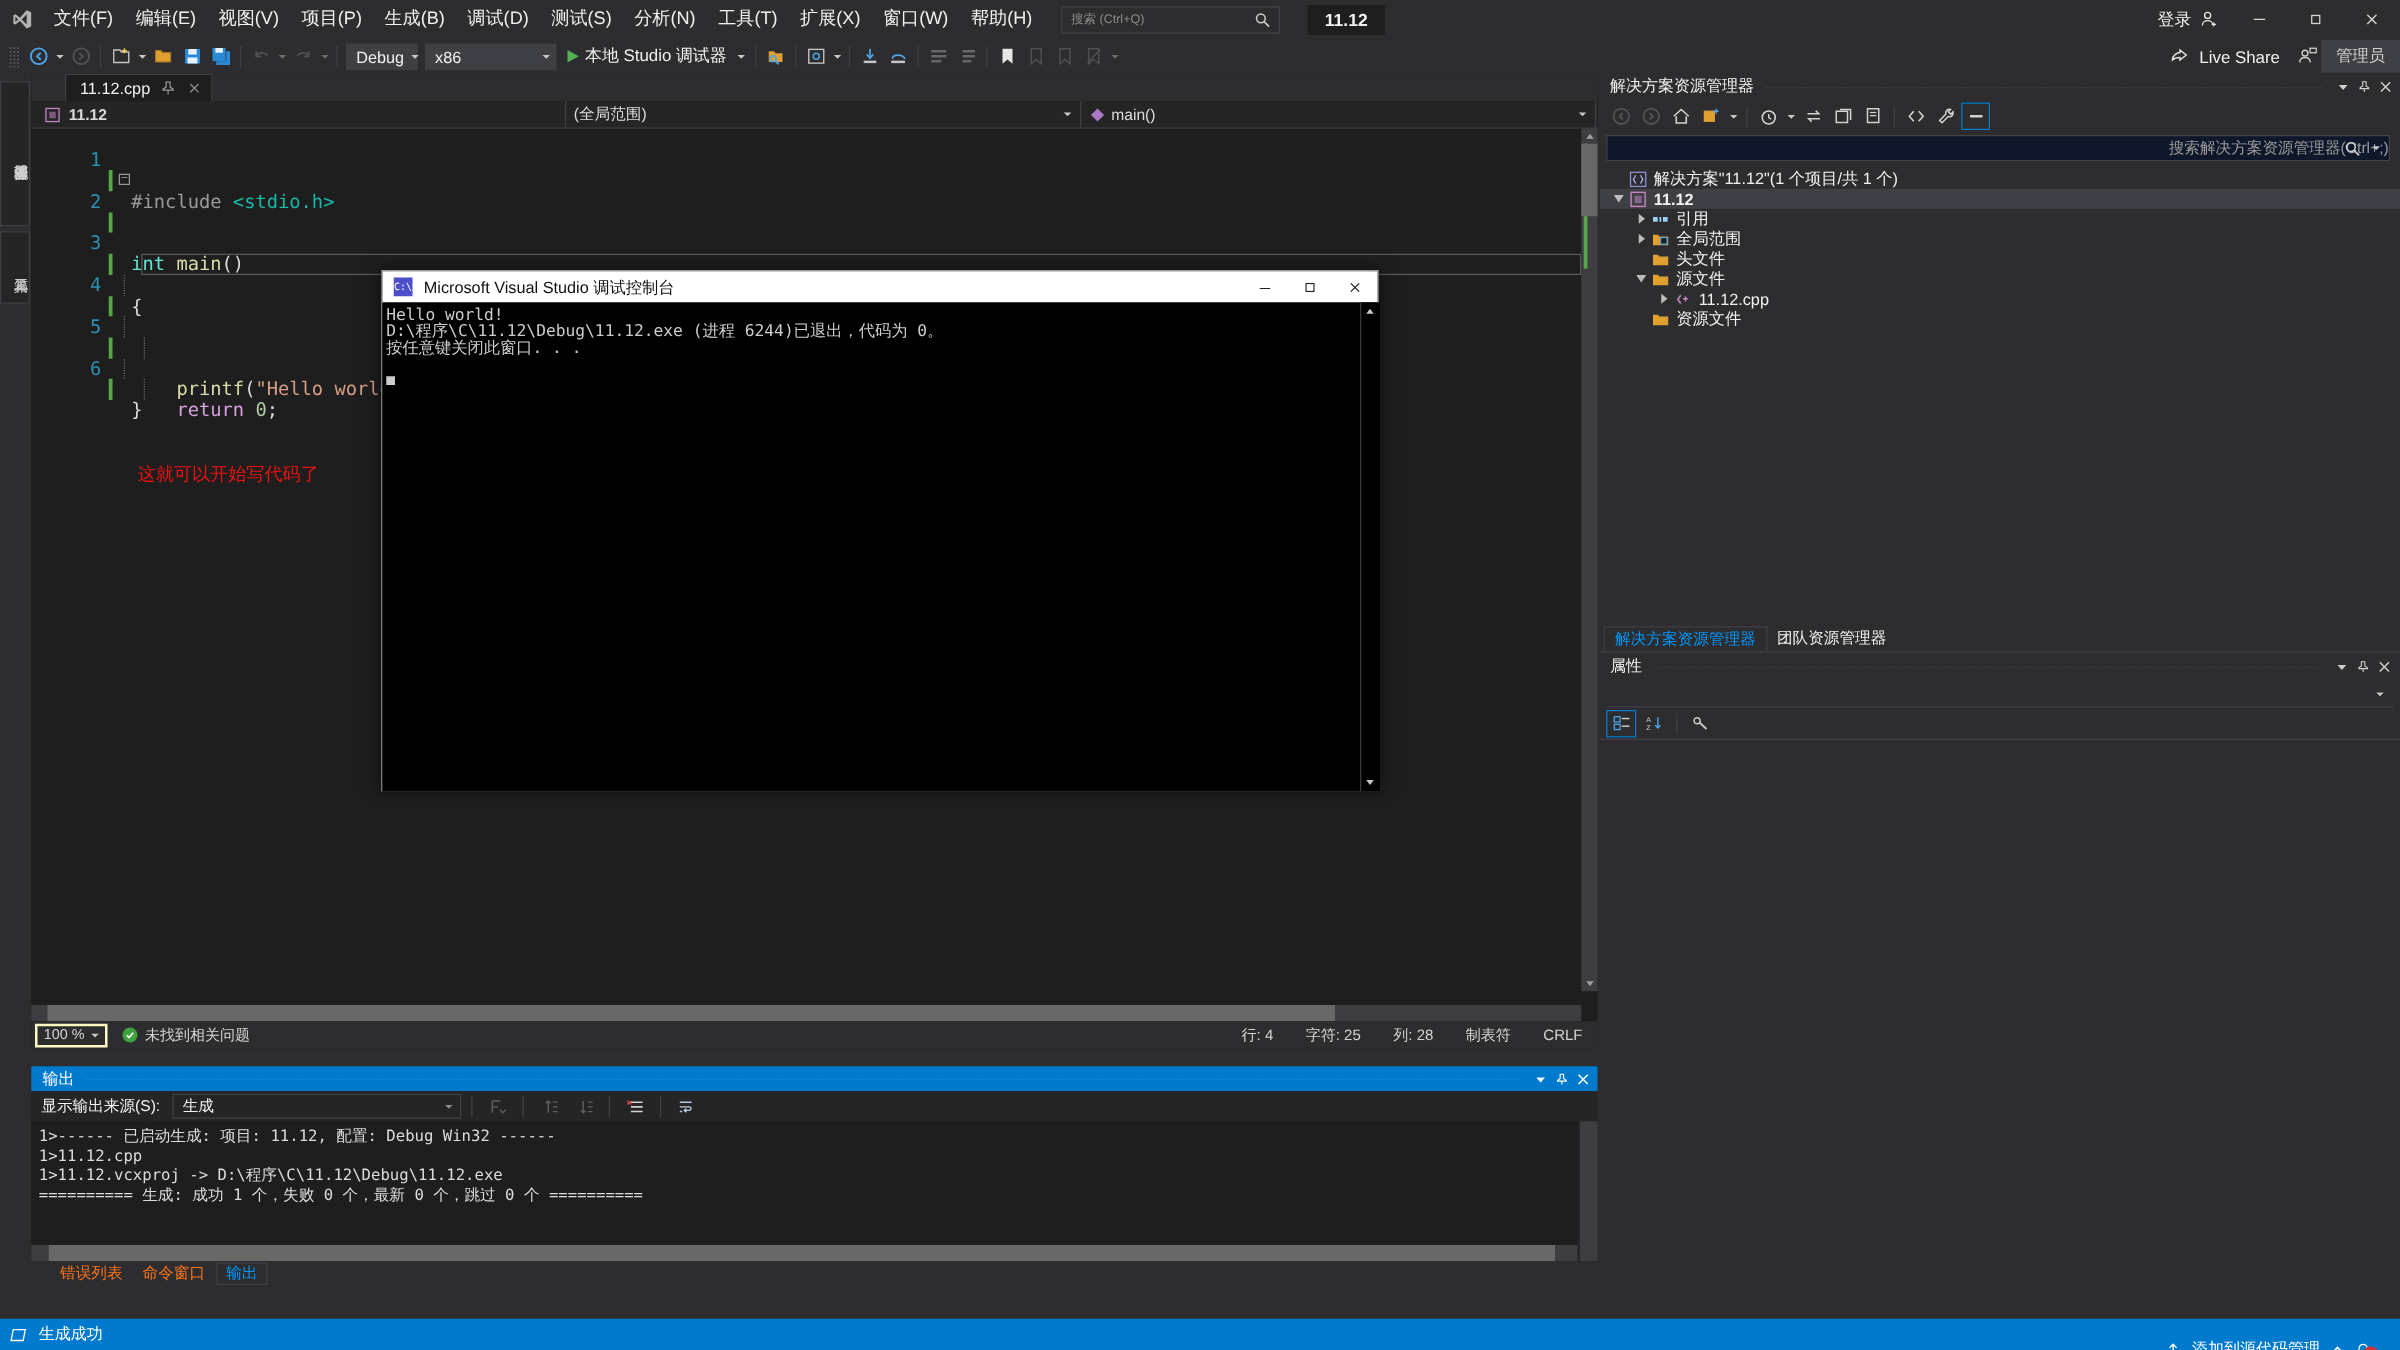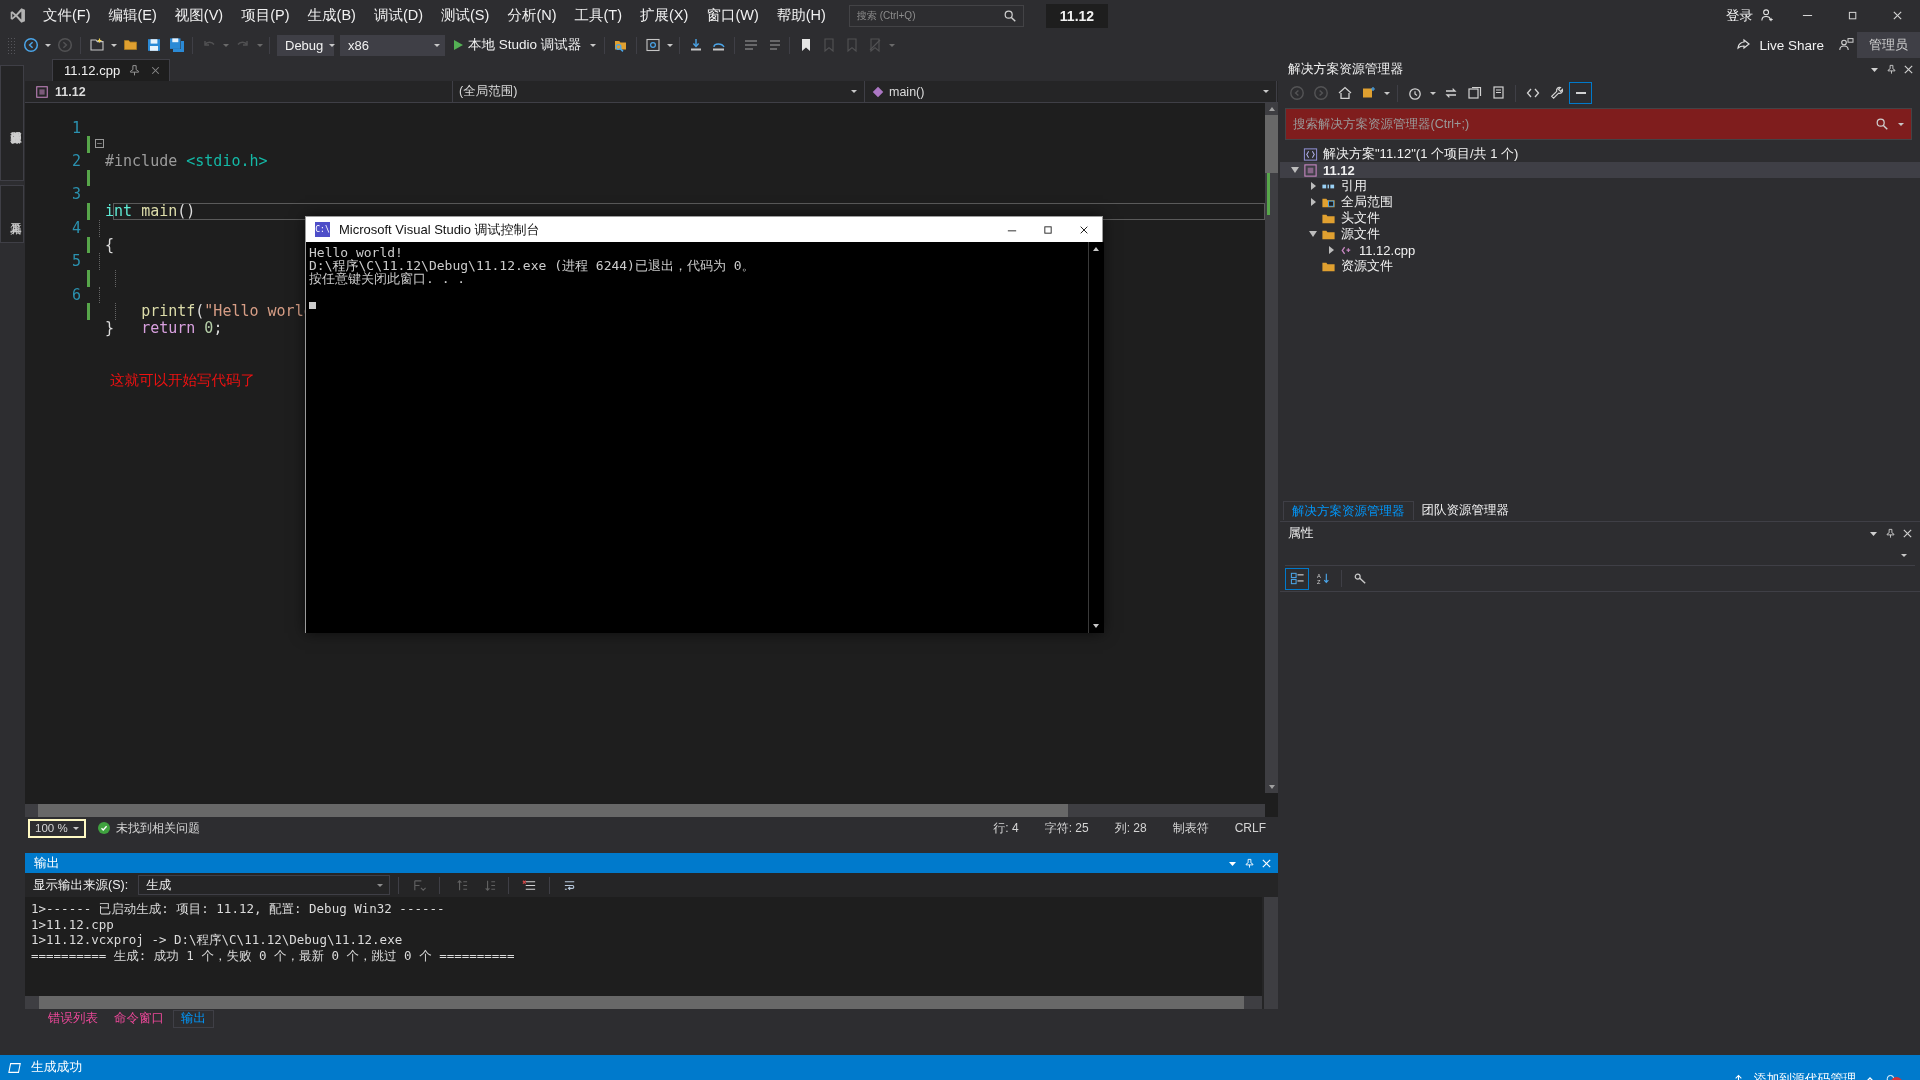--- a/index.html
+++ b/index.html
@@ -172,22 +172,22 @@
   .sepanel { position: absolute; left: 1280px; top: 59px; width: 640px; height: 780px; background: #2d2d30; }
   .sehdr { height: 21px; display: flex; align-items: center; padding: 0 3px 0 8px; background: #2d2d30; }
   .sehdr .t { font-size: 12.8px; color: #f1f1f1; }
   .dotfill { flex: 1; height: 1px; margin: 0 8px; background-image: radial-gradient(#4c4c50 40%, transparent 42%); background-size: 4px 4px; }
   .hbtn { width: 17px; height: 19px; display: flex; align-items: center; justify-content: center; }
   .setoolbar { height: 26px; display: flex; align-items: center; padding-left: 5px; gap: 1px; background: #2d2d30; }
   .setb { width: 23px; height: 22px; display: flex; align-items: center; justify-content: center; }
   .setb.act { border: 1px solid #007acc; background: #2d2d30; }
   .setb.dis { opacity: .4; }
   .sesearch {
-    margin: 2px 8px 3px 5px; height: 32px; background: #7f1d1d; border: 1px solid #434346;
-    display: flex; align-items: center; padding-left: 7px; position: relative;
+    margin: 2px 8px 3px 5px; height: 21px; background: #0f172a; border: 1px solid #434346;
+    display: flex; align-items: center; padding-left: 7px; position: relative; justify-content: flex-end;
   }
   .sesearch .ph { font-size: 12.5px; color: #9a9a9a; }
   .tree { padding-top: 3px; font-size: 13px; color: #f1f1f1; }
   .trow { height: 16px; display: flex; align-items: center; white-space: nowrap; }
   .trow.sel { background: #3f3f46; font-weight: bold; }
   .tw { width: 14px; display: flex; align-items: center; justify-content: center; }
   .tri { width: 0; height: 0; border-top: 4px solid transparent; border-bottom: 4px solid transparent; border-left: 5px solid #bdbdbd; }
   .tri2 { width: 0; height: 0; border-left: 4.5px solid transparent; border-right: 4.5px solid transparent; border-top: 6px solid #bdbdbd; }
   .tico { width: 16px; height: 16px; margin-right: 5px; display: flex; align-items: center; justify-content: center; }
   .setabs { position: absolute; left: 0; top: 440px; width: 640px; height: 21px; display: flex; align-items: flex-end; padding-left: 3px; }
@@ -202,34 +202,34 @@
   .ptb { width: 24px; height: 22px; display: flex; align-items: center; justify-content: center; }
   .ptb.act { border: 1px solid #007acc; }
 
   
   .outpanel { position: absolute; left: 25px; top: 853px; width: 1253px; height: 175px; background: #252526; }
   .outhdr { height: 20px; background: #007acc; display: flex; align-items: center; padding: 0 3px 0 9px; }
   .outhdr .t { font-size: 12.8px; color: #fff; }
   .outhdr .dotfill { background-image: radial-gradient(#4fa6dd 40%, transparent 42%); }
   .outtb { height: 24px; display: flex; align-items: center; padding-left: 8px; gap: 4px; background: #252526; }
   .outtb .lbl { font-size: 12.5px; color: #f1f1f1; margin-right: 6px; }
-  .outcombo { width: 252px; height: 20px; background: #252526; border: 1px solid #3f3f46; display: flex; align-items: center; padding-left: 7px; font-size: 12.5px; position: relative; }
+  .outcombo { width: 231px; height: 20px; background: #252526; border: 1px solid #3f3f46; display: flex; align-items: center; padding-left: 7px; font-size: 12.5px; position: relative; }
   .outcombo .cc { position: absolute; right: 6px; border-left: 3.2px solid transparent; border-right: 3.2px solid transparent; border-top: 3.6px solid #8d8d8d; }
   .otb { width: 24px; height: 21px; display: flex; align-items: center; justify-content: center; }
   .otb.dis { opacity: .4; }
   .outbody {
     position: absolute; left: 0; top: 44px; width: 1237px; height: 112px; background: #1e1e1e;
     font-family: "DejaVu Sans Mono", "Liberation Mono", monospace; font-size: 12.5px;
     line-height: 15.5px; color: #dcdcdc; padding: 4px 0 0 6px; white-space: pre; overflow: hidden;
   }
   .outvs { position: absolute; right: 0; top: 44px; width: 14px; height: 112px; background: #3e3e42; }
   .ouths { position: absolute; left: 0; bottom: 19px; width: 1237px; height: 13px; background: #3e3e42; }
   .ouths .thumb { position: absolute; left: 14px; height: 13px; width: 1205px; background: #686868; }
   .bottomtabs { position: absolute; left: 0; bottom: 0; width: 1253px; height: 19px; display: flex; align-items: center; padding-left: 16px; gap: 2px; background: #2d2d30; }
-  .btab { height: 18px; padding: 0 7px; font-size: 12.5px; display: flex; align-items: center; color: #ec4899; }
+  .btab { height: 18px; padding: 0 7px; font-size: 12.5px; display: flex; align-items: center; color: #f97316; }
   .btab.active { color: #0097fb; border: 1px solid #3f3f46; }
 
   
   .statusbar {
     position: absolute; left: 0; bottom: 0; width: 1920px; height: 25px; background: #007acc;
     display: flex; align-items: center; color: #fff; font-size: 12.8px;
   }
   .sb-left { display: flex; align-items: center; gap: 9px; padding-left: 8px; }
   .sb-right { margin-left: auto; display: flex; align-items: center; gap: 9px; padding-right: 10px; margin-top: 24px; }
   .badge { width: 15px; height: 15px; border-radius: 50%; background: #d13438; color: #fff; font-size: 10px; display: flex; align-items: center; justify-content: center; position: relative; left: -7px; top: 5px; }

